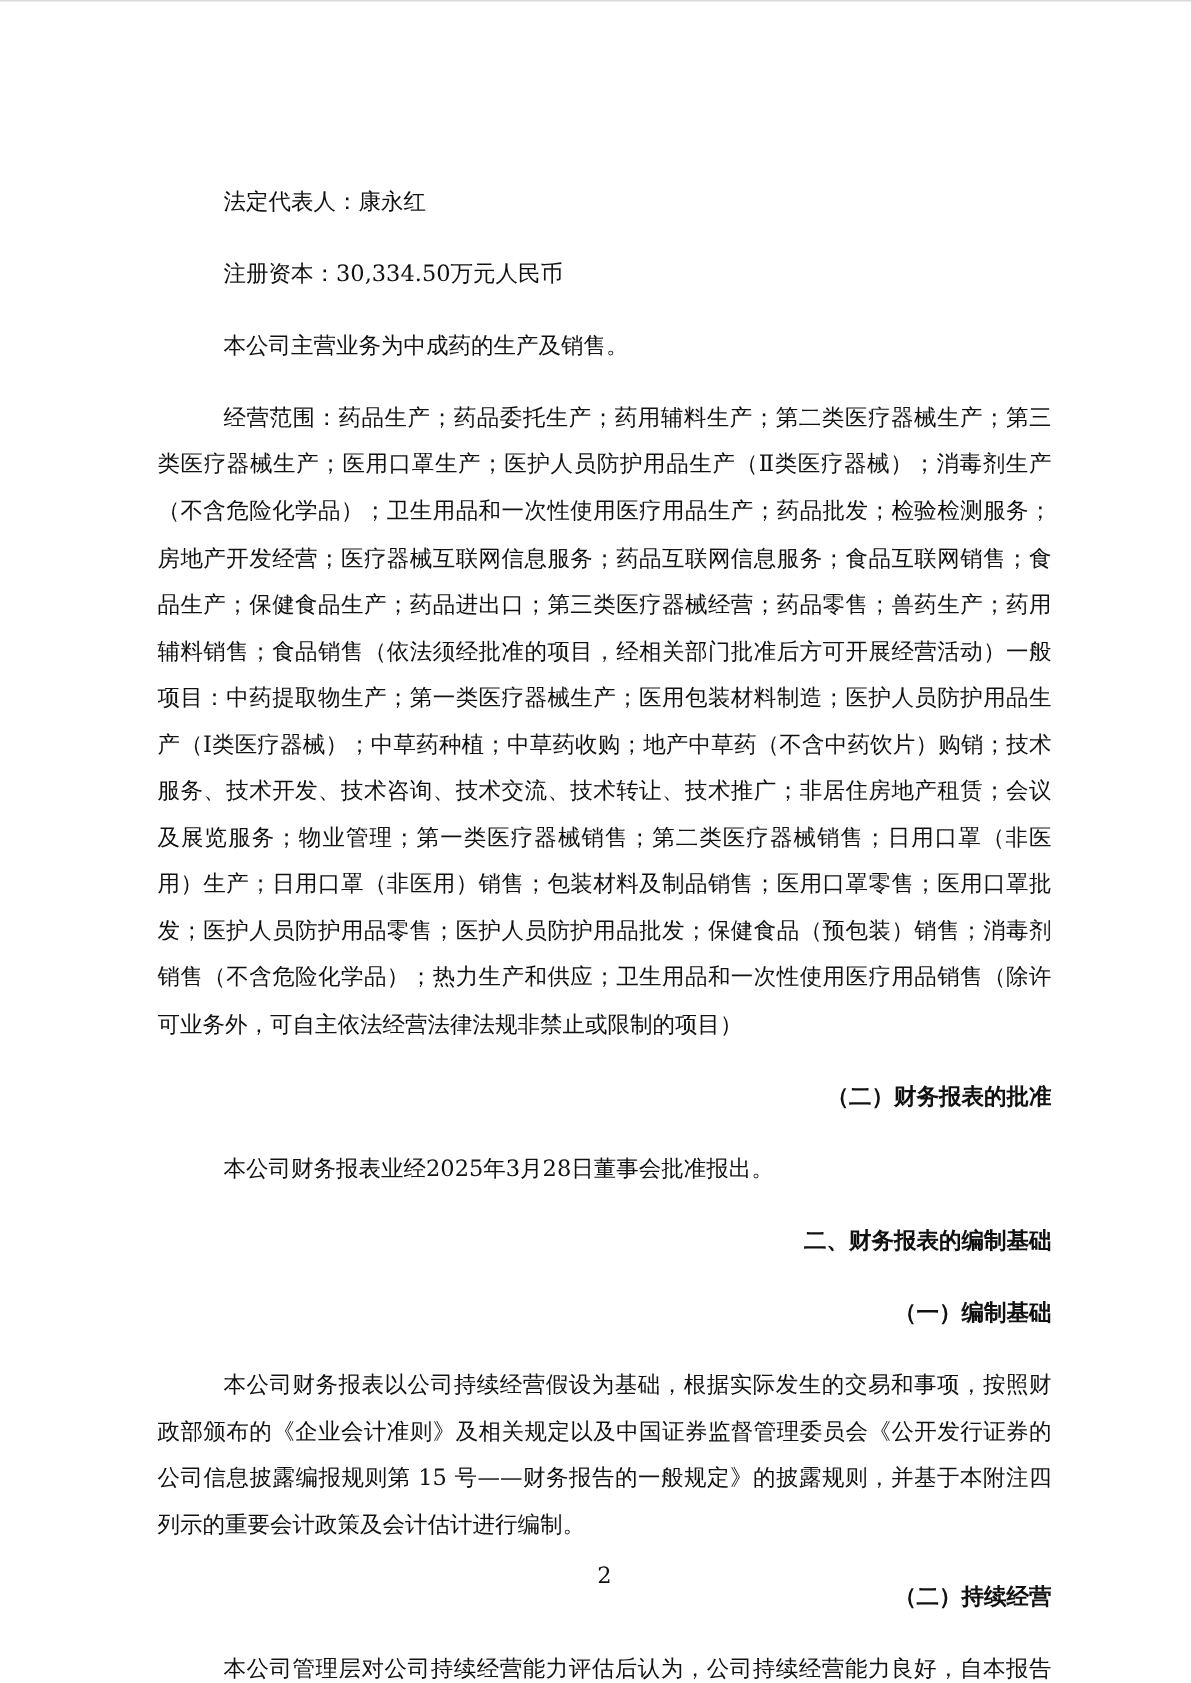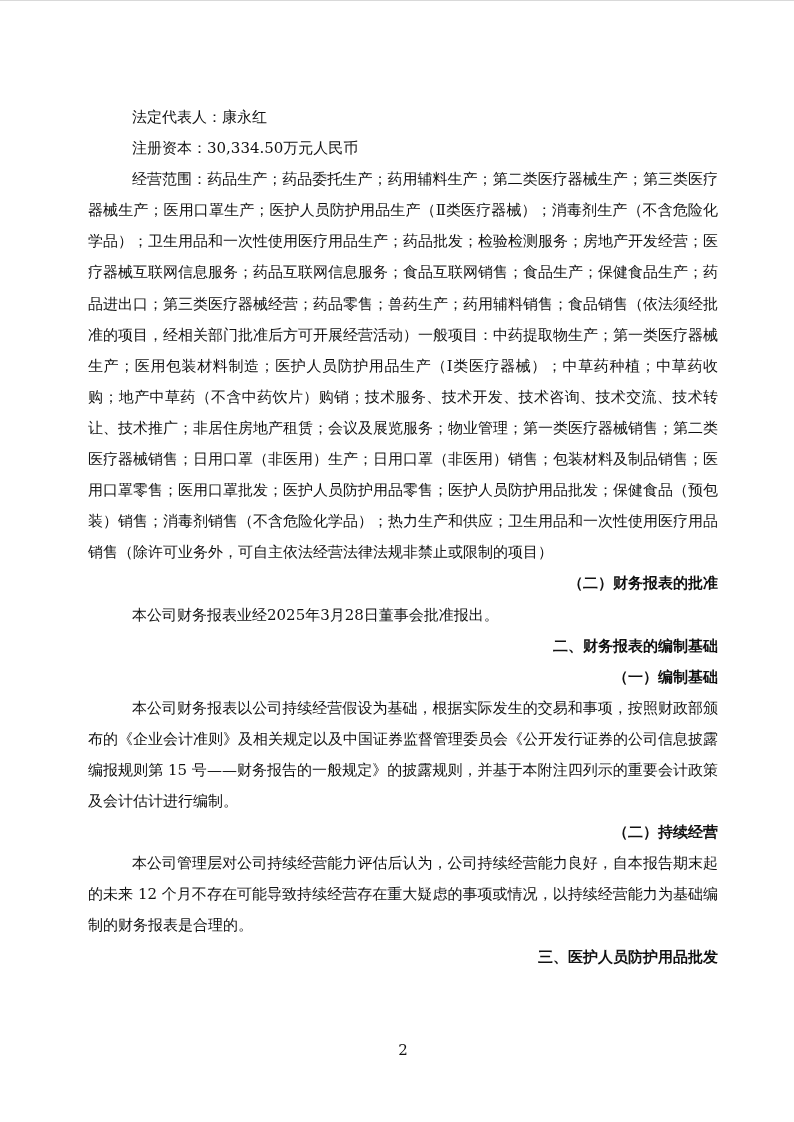--- a/index.html
+++ b/index.html
@@ -23,21 +23,21 @@
     height: 1px;
     background: #d9d9d9;
   }
   .content {
     position: absolute;
     top: 102px;
     left: 88px;
     width: 630px;
   }
   .content p {
-    margin: 0;
+    margin: 17px;
     font-size: 15px;
     line-height: 31.1px;
     text-align: justify;
     text-indent: 44px;
     letter-spacing: 0;
   }
   .content p.heading {
     font-weight: bold;
     text-align: right;
   }
@@ -53,20 +53,21 @@
 </style>
 </head>
 <body>
 
 <div class="page">
   <div class="top-edge"></div>
 
   <div class="content">
     <p>法定代表人：康永红</p>
     <p>注册资本：30,334.50万元人民币</p>
+    <p>本公司主营业务为中成药的生产及销售。</p>
     <p>经营范围：药品生产；药品委托生产；药用辅料生产；第二类医疗器械生产；第三类医疗器械生产；医用口罩生产；医护人员防护用品生产（Ⅱ类医疗器械）；消毒剂生产（不含危险化学品）；卫生用品和一次性使用医疗用品生产；药品批发；检验检测服务；房地产开发经营；医疗器械互联网信息服务；药品互联网信息服务；食品互联网销售；食品生产；保健食品生产；药品进出口；第三类医疗器械经营；药品零售；兽药生产；药用辅料销售；食品销售（依法须经批准的项目，经相关部门批准后方可开展经营活动）一般项目：中药提取物生产；第一类医疗器械生产；医用包装材料制造；医护人员防护用品生产（Ⅰ类医疗器械）；中草药种植；中草药收购；地产中草药（不含中药饮片）购销；技术服务、技术开发、技术咨询、技术交流、技术转让、技术推广；非居住房地产租赁；会议及展览服务；物业管理；第一类医疗器械销售；第二类医疗器械销售；日用口罩（非医用）生产；日用口罩（非医用）销售；包装材料及制品销售；医用口罩零售；医用口罩批发；医护人员防护用品零售；医护人员防护用品批发；保健食品（预包装）销售；消毒剂销售（不含危险化学品）；热力生产和供应；卫生用品和一次性使用医疗用品销售（除许可业务外，可自主依法经营法律法规非禁止或限制的项目）</p>
     <p class="heading">（二）财务报表的批准</p>
     <p>本公司财务报表业经2025年3月28日董事会批准报出。</p>
     <p class="heading">二、财务报表的编制基础</p>
     <p class="heading">（一）编制基础</p>
     <p>本公司财务报表以公司持续经营假设为基础，根据实际发生的交易和事项，按照财政部颁布的《企业会计准则》及相关规定以及中国证券监督管理委员会《公开发行证券的公司信息披露编报规则第 15 号——财务报告的一般规定》的披露规则，并基于本附注四列示的重要会计政策及会计估计进行编制。</p>
     <p class="heading">（二）持续经营</p>
     <p>本公司管理层对公司持续经营能力评估后认为，公司持续经营能力良好，自本报告期末起的未来 12 个月不存在可能导致持续经营存在重大疑虑的事项或情况，以持续经营能力为基础编制的财务报表是合理的。</p>
     <p class="heading">三、医护人员防护用品批发</p>
   </div>

